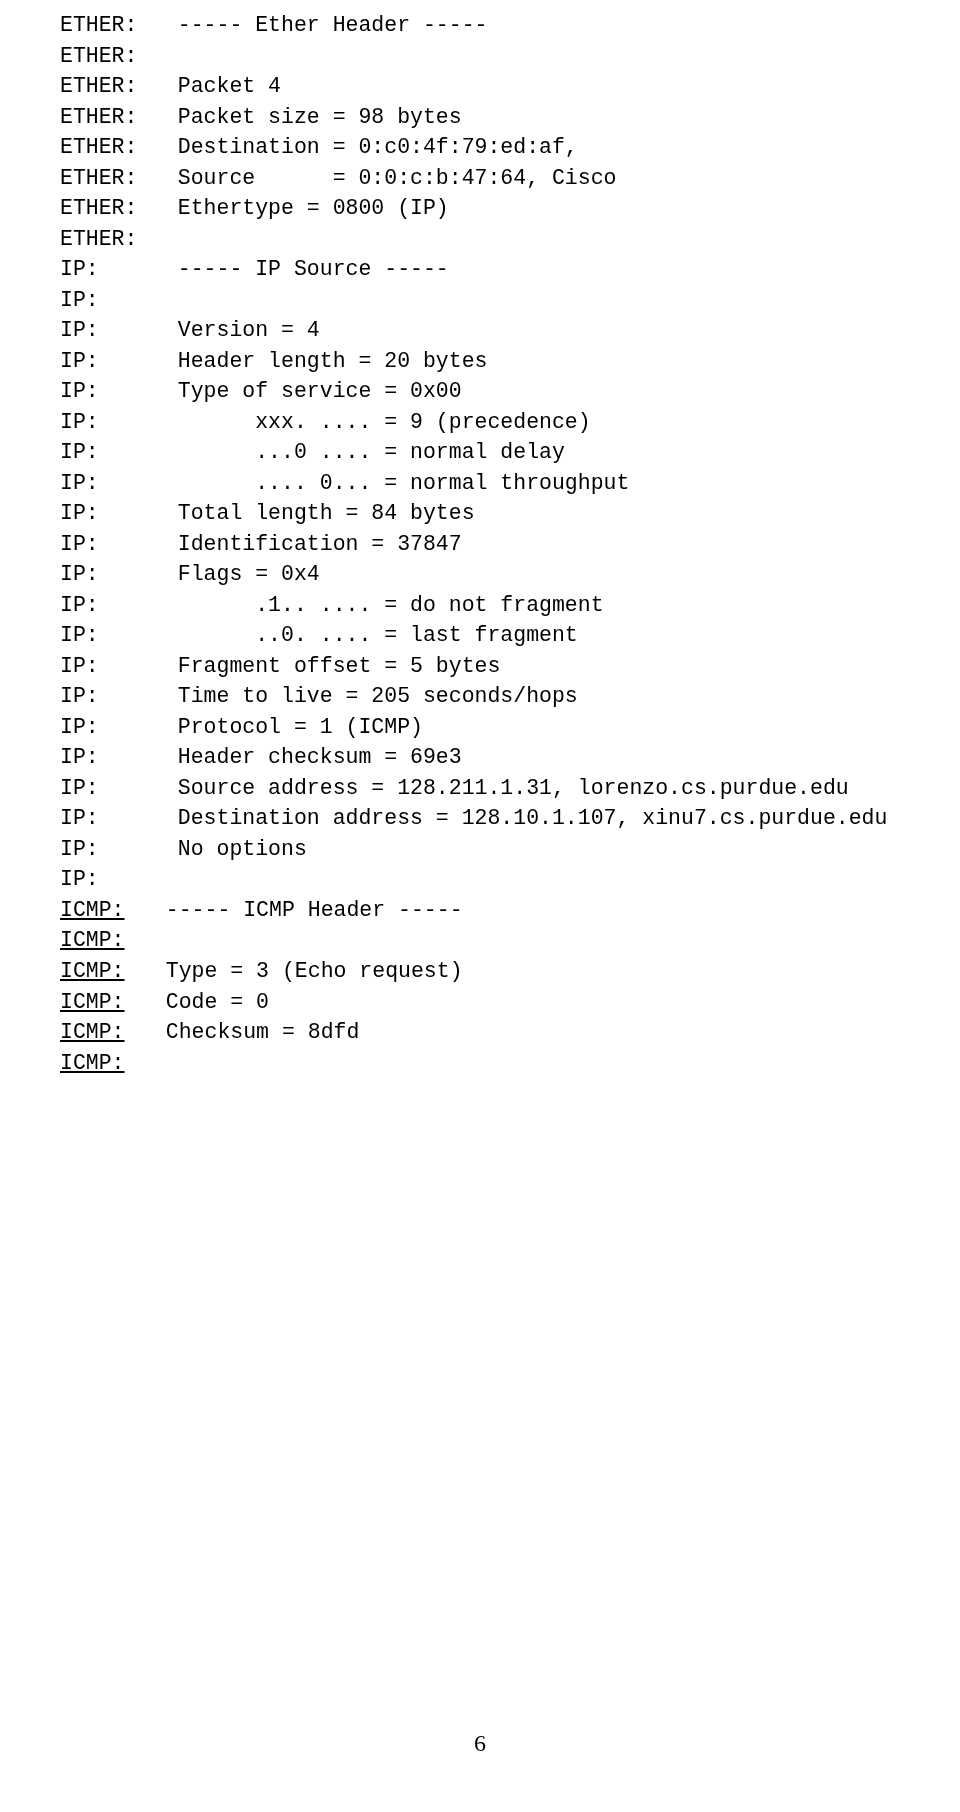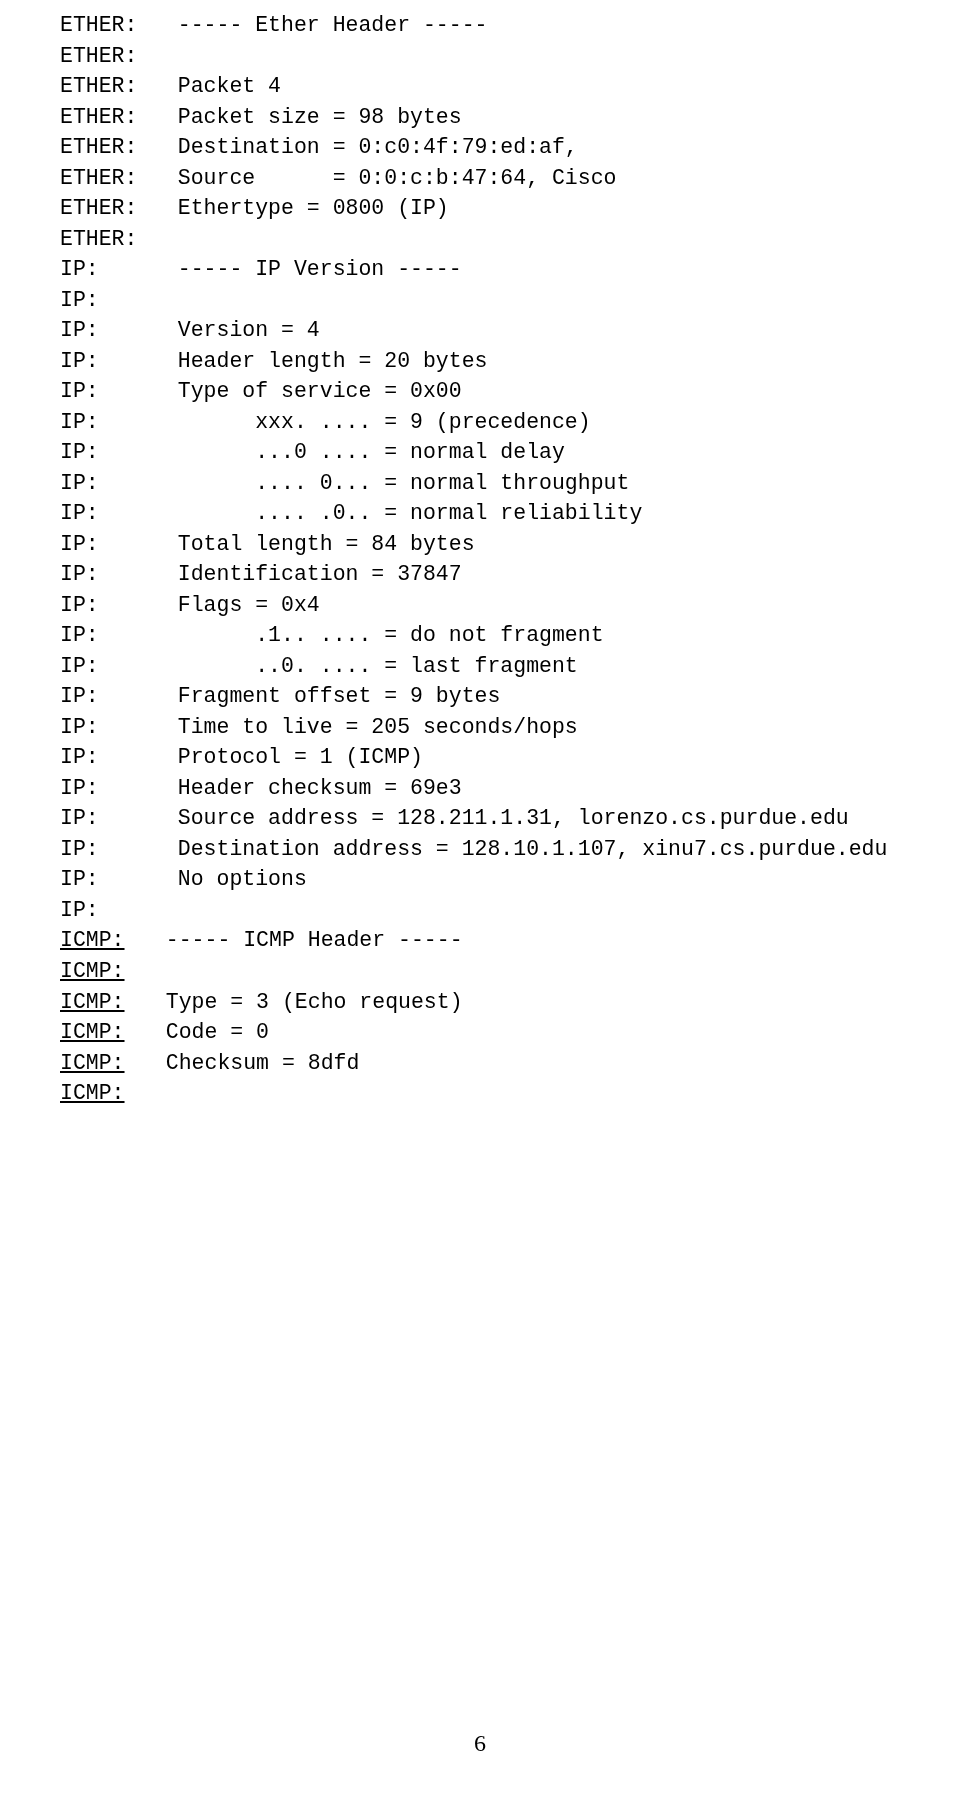--- a/index.html
+++ b/index.html
@@ -55,35 +55,34 @@
 <div class="page">
   <div id="dump">
       <div class="line"><span class="label">ETHER:</span><span class="value">  ----- Ether Header -----</span></div>
       <div class="line"><span class="label">ETHER:</span><span class="value"></span></div>
       <div class="line"><span class="label">ETHER:</span><span class="value">  Packet 4</span></div>
       <div class="line"><span class="label">ETHER:</span><span class="value">  Packet size = 98 bytes</span></div>
       <div class="line"><span class="label">ETHER:</span><span class="value">  Destination = 0:c0:4f:79:ed:af,</span></div>
       <div class="line"><span class="label">ETHER:</span><span class="value">  Source      = 0:0:c:b:47:64, Cisco</span></div>
       <div class="line"><span class="label">ETHER:</span><span class="value">  Ethertype = 0800 (IP)</span></div>
       <div class="line"><span class="label">ETHER:</span><span class="value"></span></div>
-      <div class="line"><span class="label">IP:</span><span class="value">  ----- IP Version -----</span></div>
+      <div class="line"><span class="label">IP:</span><span class="value">  ----- IP Source -----</span></div>
       <div class="line"><span class="label">IP:</span><span class="value"></span></div>
       <div class="line"><span class="label">IP:</span><span class="value">  Version = 4</span></div>
       <div class="line"><span class="label">IP:</span><span class="value">  Header length = 20 bytes</span></div>
       <div class="line"><span class="label">IP:</span><span class="value">  Type of service = 0x00</span></div>
       <div class="line"><span class="label">IP:</span><span class="value">        xxx. .... = 9 (precedence)</span></div>
       <div class="line"><span class="label">IP:</span><span class="value">        ...0 .... = normal delay</span></div>
       <div class="line"><span class="label">IP:</span><span class="value">        .... 0... = normal throughput</span></div>
-      <div class="line"><span class="label">IP:</span><span class="value">        .... .0.. = normal reliability</span></div>
       <div class="line"><span class="label">IP:</span><span class="value">  Total length = 84 bytes</span></div>
       <div class="line"><span class="label">IP:</span><span class="value">  Identification = 37847</span></div>
       <div class="line"><span class="label">IP:</span><span class="value">  Flags = 0x4</span></div>
       <div class="line"><span class="label">IP:</span><span class="value">        .1.. .... = do not fragment</span></div>
       <div class="line"><span class="label">IP:</span><span class="value">        ..0. .... = last fragment</span></div>
-      <div class="line"><span class="label">IP:</span><span class="value">  Fragment offset = 9 bytes</span></div>
+      <div class="line"><span class="label">IP:</span><span class="value">  Fragment offset = 5 bytes</span></div>
       <div class="line"><span class="label">IP:</span><span class="value">  Time to live = 205 seconds/hops</span></div>
       <div class="line"><span class="label">IP:</span><span class="value">  Protocol = 1 (ICMP)</span></div>
       <div class="line"><span class="label">IP:</span><span class="value">  Header checksum = 69e3</span></div>
       <div class="line"><span class="label">IP:</span><span class="value">  Source address = 128.211.1.31, lorenzo.cs.purdue.edu</span></div>
       <div class="line"><span class="label">IP:</span><span class="value">  Destination address = 128.10.1.107, xinu7.cs.purdue.edu</span></div>
       <div class="line"><span class="label">IP:</span><span class="value">  No options</span></div>
       <div class="line"><span class="label">IP:</span><span class="value"></span></div>
       <div class="line"><span class="icmp-label">ICMP:</span><span class="value">  ----- ICMP Header -----</span></div>
       <div class="line"><span class="icmp-label">ICMP:</span><span class="value"></span></div>
       <div class="line"><span class="icmp-label">ICMP:</span><span class="value">  Type = 3 (Echo request)</span></div>

